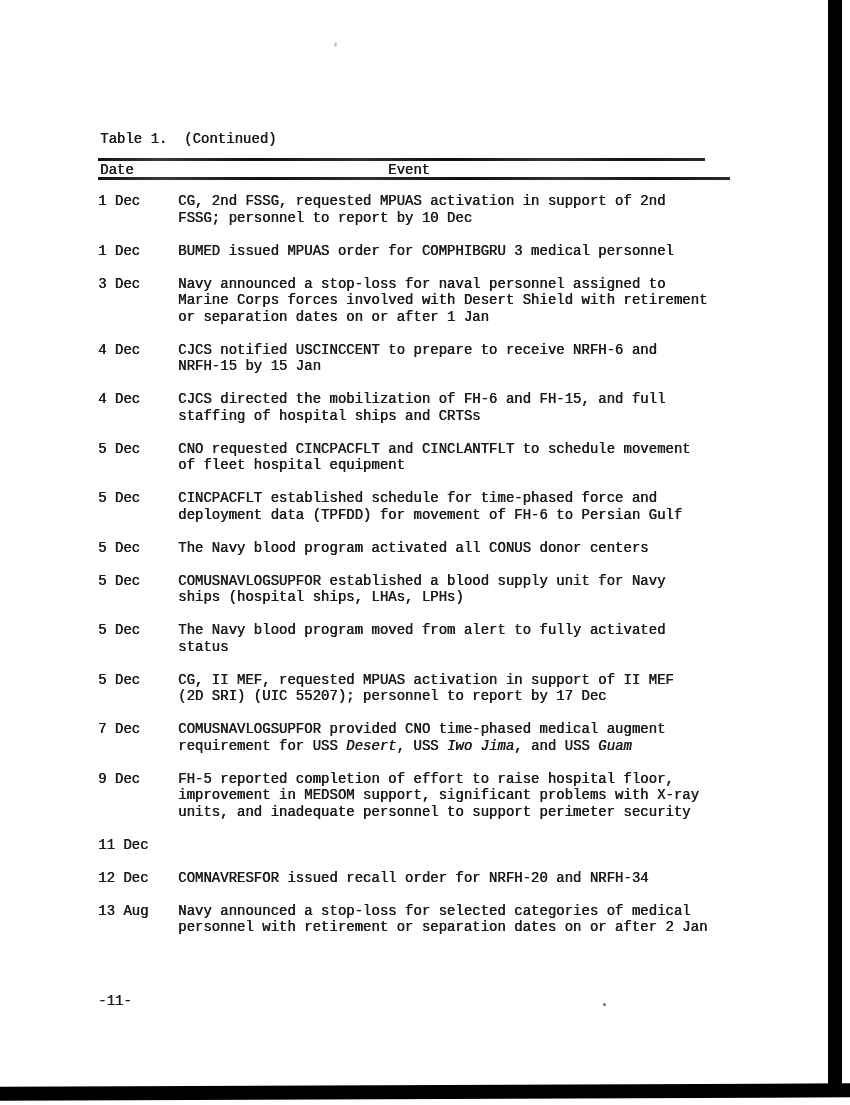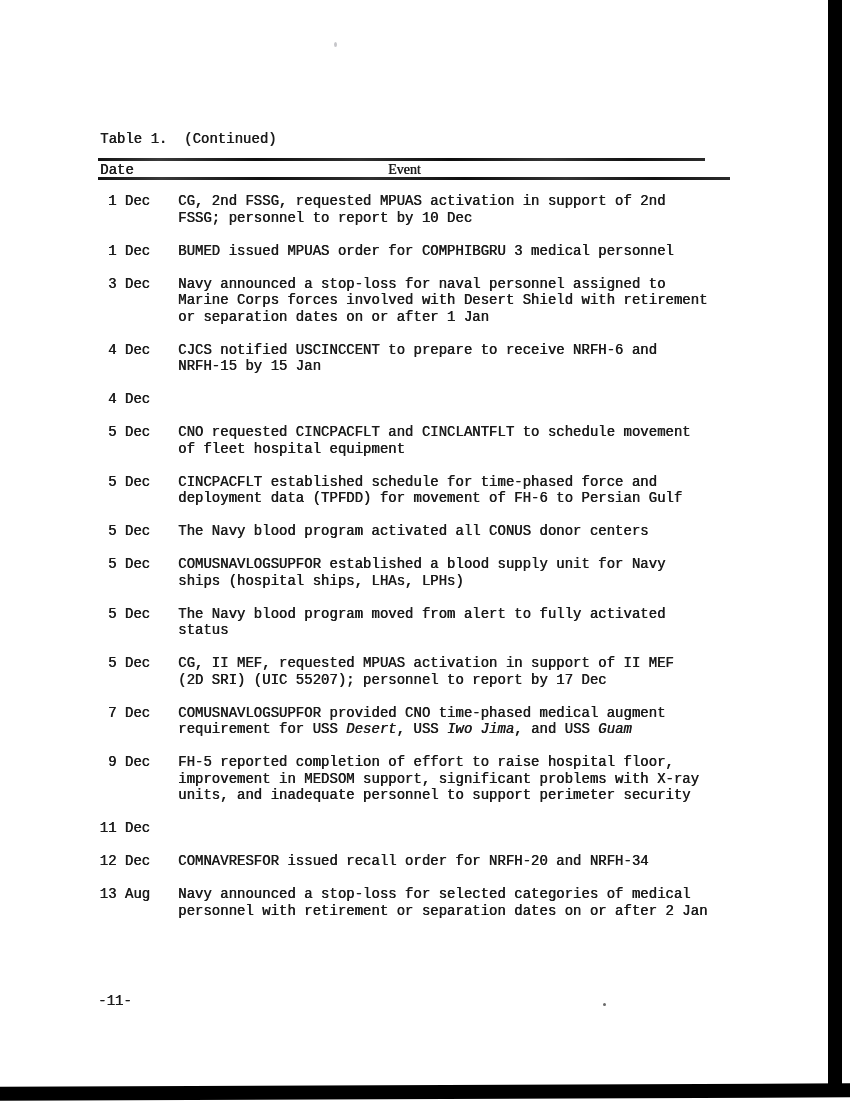--- a/index.html
+++ b/index.html
@@ -27,30 +27,30 @@
     position: absolute;
     height: 3px;
     background: linear-gradient(90deg,
       #141414 0%, #3a3a3a 10%, #101010 26%, #303030 43%,
       #0e0e0e 58%, #343434 74%, #121212 88%, #2b2b2b 100%);
   }
   .rule-top    { left: 98px; top: 158px; width: 607px; }
   .rule-header { left: 98px; top: 177px; width: 632px; }
 
   .hdr-date  { position: absolute; left: 100px; top: 162px; line-height: 16px; }
-  .hdr-event { position: absolute; left: 388px; top: 162px; line-height: 16px; font-family: Liberation Serif, serif; }
+  .hdr-event { position: absolute; left: 388px; top: 162px; line-height: 16px; }
 
   .rows {
     position: absolute;
     left: 98px;
     top: 193px;
     width: 640px;
   }
   .row { display: flex; line-height: 16.5px; margin-bottom: 16.5px; }
-  .cell-date  { flex: none; width: 52px; text-align: right; white-space: pre; }
+  .cell-date  { flex: none; width: 52px; text-align: left; white-space: pre; }
   .cell-event { margin-left: 28px; width: 548px; white-space: pre-wrap; }
   .cell-event i { font-style: italic; }
 
   .pagenum {
     position: absolute;
     left: 98px;
     top: 993px;
     width: 610px;
     text-align: left;
     line-height: 16px;
@@ -115,20 +115,22 @@
   </div>
 
   <div class="row">
     <div class="cell-date txt">4 Dec</div>
     <div class="cell-event txt">CJCS notified USCINCCENT to prepare to receive NRFH-6 and
 NRFH-15 by 15 Jan</div>
   </div>
 
   <div class="row">
     <div class="cell-date txt">4 Dec</div>
+    <div class="cell-event txt">CJCS directed the mobilization of FH-6 and FH-15, and full
+staffing of hospital ships and CRTSs</div>
   </div>
 
   <div class="row">
     <div class="cell-date txt">5 Dec</div>
     <div class="cell-event txt">CNO requested CINCPACFLT and CINCLANTFLT to schedule movement
 of fleet hospital equipment</div>
   </div>
 
   <div class="row">
     <div class="cell-date txt">5 Dec</div>

